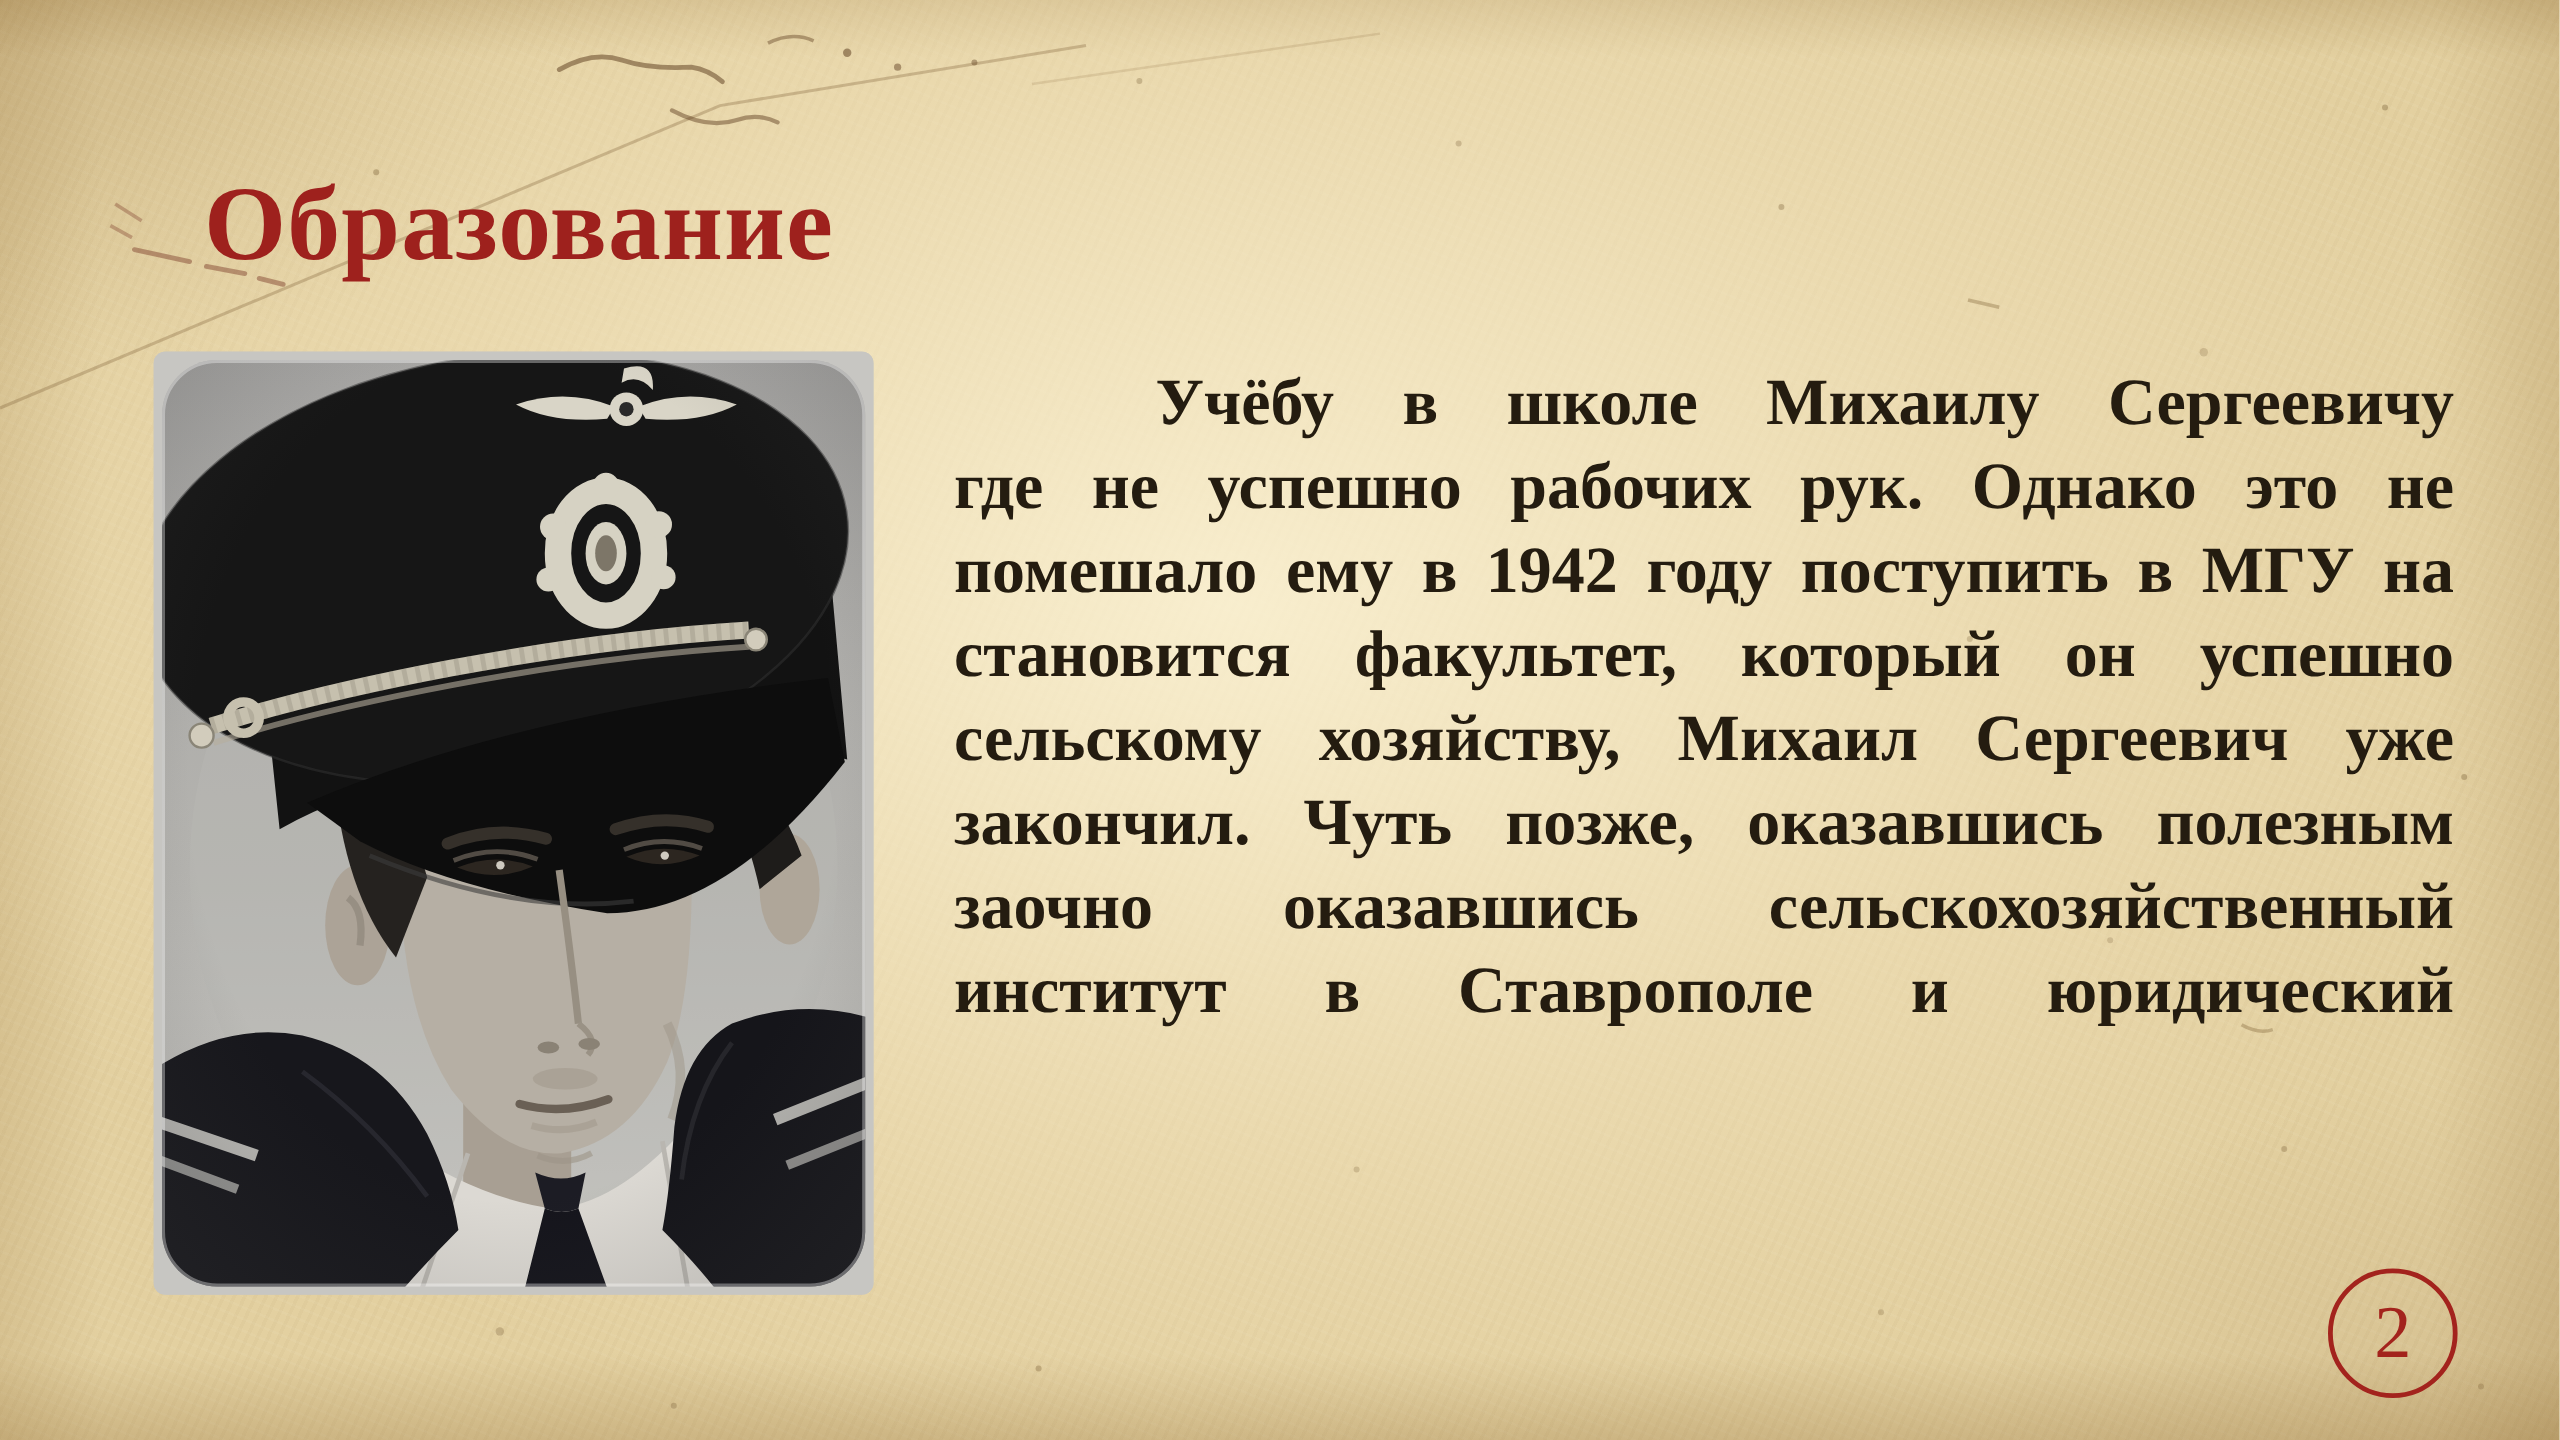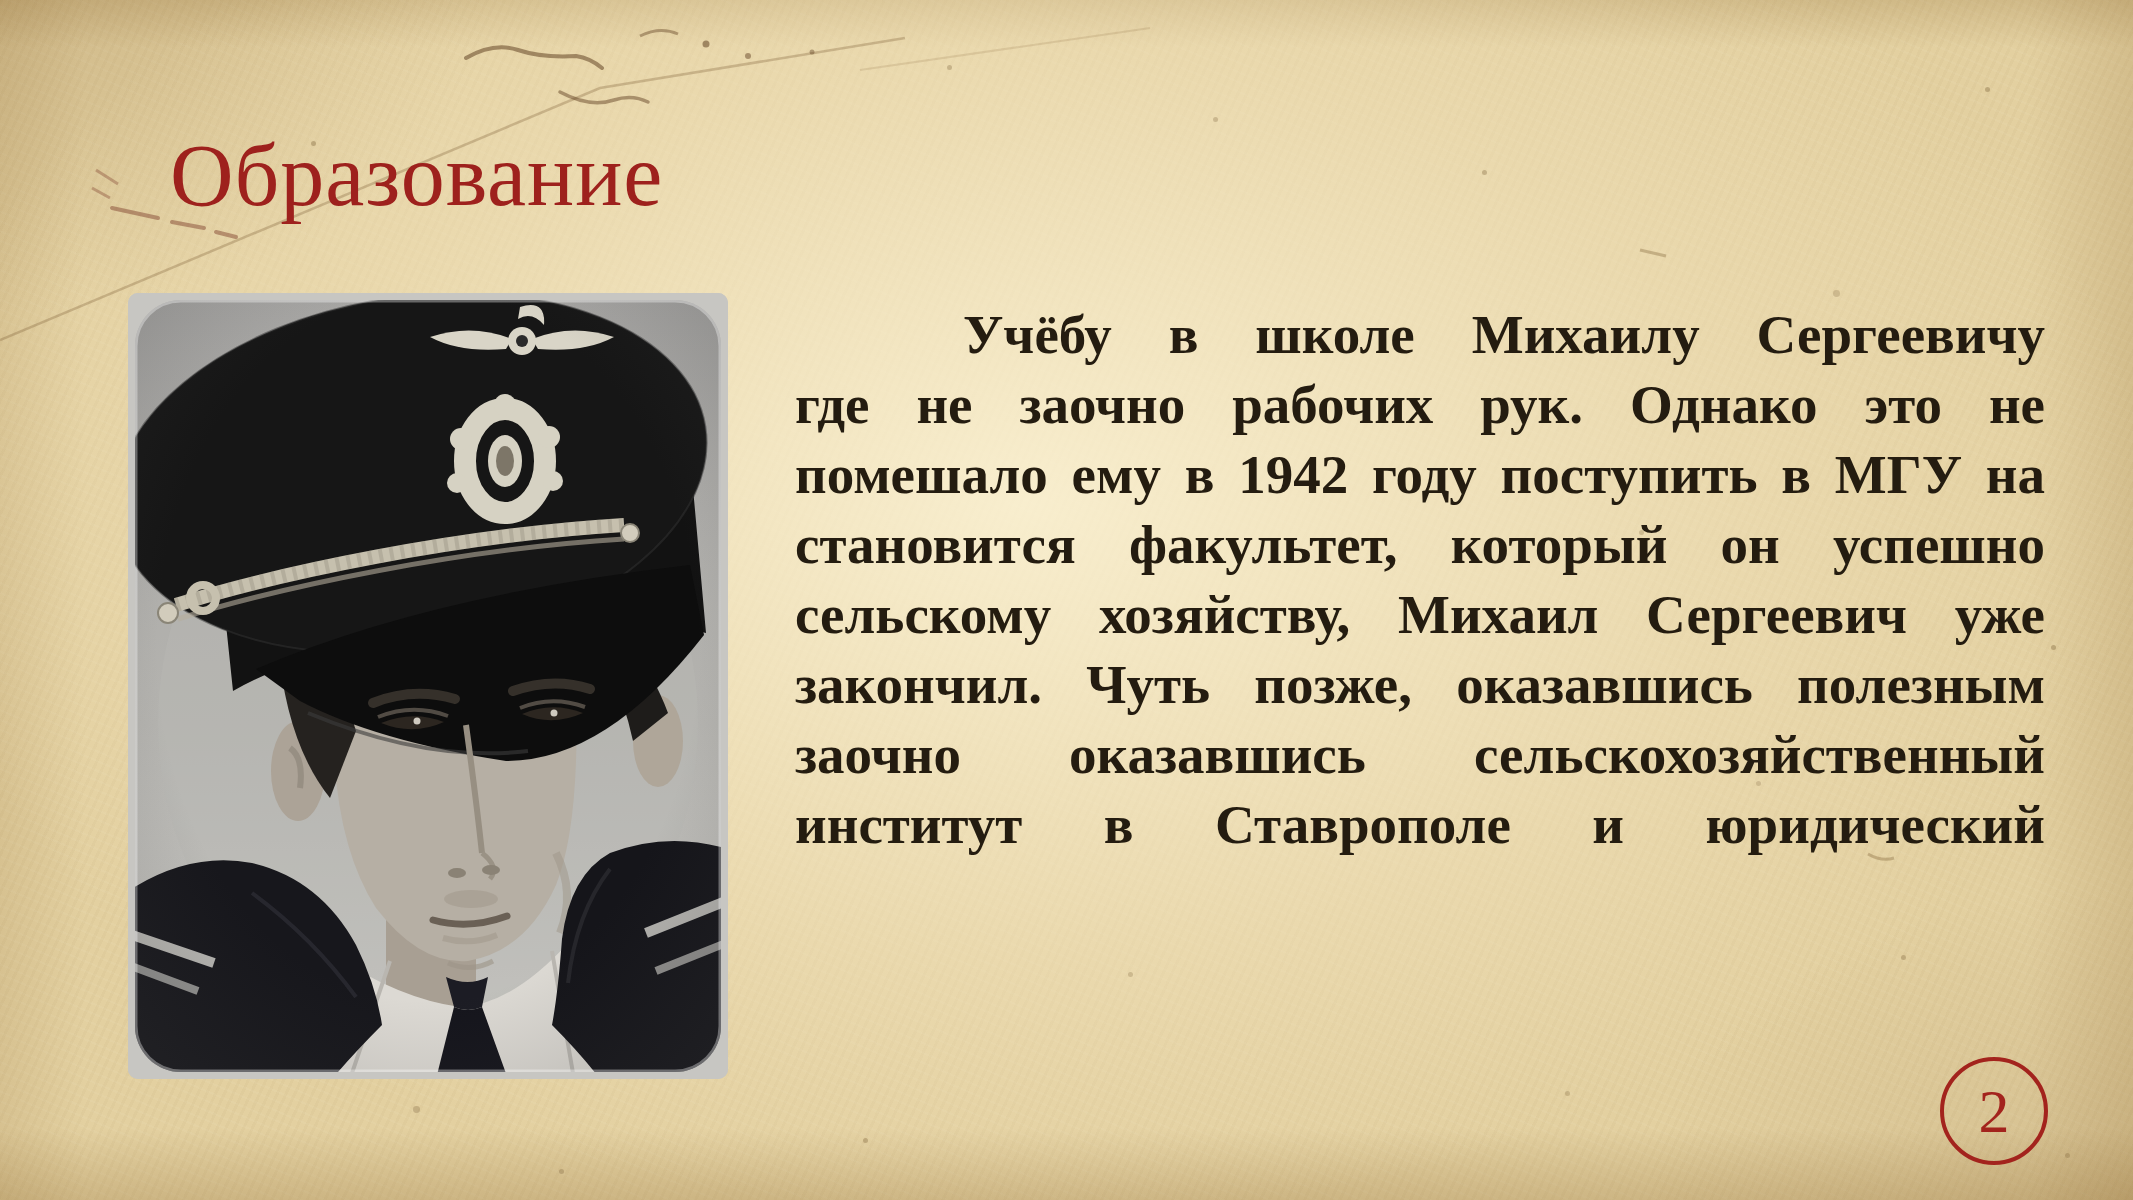--- a/index.html
+++ b/index.html
@@ -29,22 +29,22 @@
       1483px 171px 0 1px rgba(101,72,34,.28), 1835px 292px 0 2px rgba(101,72,34,.20),
       1986px  88px 0 1px rgba(101,72,34,.30),  255px 566px 0 1px rgba(101,72,34,.25),
       1640px 531px 0 1px rgba(101,72,34,.22), 2052px 646px 0 1px rgba(101,72,34,.30),
       1129px 973px 0 1px rgba(101,72,34,.22),  415px 1108px 0 2px rgba(101,72,34,.25),
       864px 1139px 0 1px rgba(101,72,34,.28), 1566px 1092px 0 1px rgba(101,72,34,.22),
       1902px 956px 0 1px rgba(101,72,34,.26), 1214px 118px 0 1px rgba(101,72,34,.24),
       1757px 782px 0 1px rgba(101,72,34,.20),  948px  66px 0 1px rgba(101,72,34,.26),
       560px 1170px 0 1px rgba(101,72,34,.25), 2066px 1154px 0 1px rgba(101,72,34,.22);}
 
   .title{
-    position:absolute;left:170px;top:132px;margin:0;
-    font-size:88px;font-weight:normal;line-height:1;color:#9e211d;letter-spacing:1px;text-align:center;
+    position:absolute;left:170px;top:144px;margin:0;
+    font-size:88px;font-weight:bold;line-height:1;color:#9e211d;letter-spacing:1px;text-align:center;
   }
 
   .photo{
     position:absolute;left:128px;top:293px;width:600px;height:786px;margin:0;
     background:#c7c6c2;border-radius:10px;overflow:hidden;
   }
   .photo svg{display:block;}
 
   .bodytext{
     position:absolute;left:795px;top:300px;width:1250px;
@@ -193,21 +193,21 @@
         <path d="M598 650 L528 678" stroke="#c6c5c0" stroke-width="8" opacity=".7"></path>
 
         <rect x="0" y="0" width="600" height="786" fill="url(#vig)"></rect>
         <rect x="8" y="8" width="584" height="770" rx="45" fill="none" stroke="rgba(255,255,255,.35)" stroke-width="3"></rect>
       </g>
     </svg>
   </figure>
 
   <div class="bodytext">
     <div class="line first">Учёбу в школе Михаилу Сергеевичу</div>
-    <div class="line">где не заочно рабочих рук. Однако это не</div>
+    <div class="line">где не успешно рабочих рук. Однако это не</div>
     <div class="line">помешало ему в 1942 году поступить в МГУ на</div>
     <div class="line">становится факультет, который он успешно</div>
     <div class="line">сельскому хозяйству, Михаил Сергеевич уже</div>
     <div class="line">закончил. Чуть позже, оказавшись полезным</div>
     <div class="line">заочно оказавшись сельскохозяйственный</div>
     <div class="line">институт в Ставрополе и юридический</div>
   </div>
 
   <div class="page-badge">
     <span>2</span>

